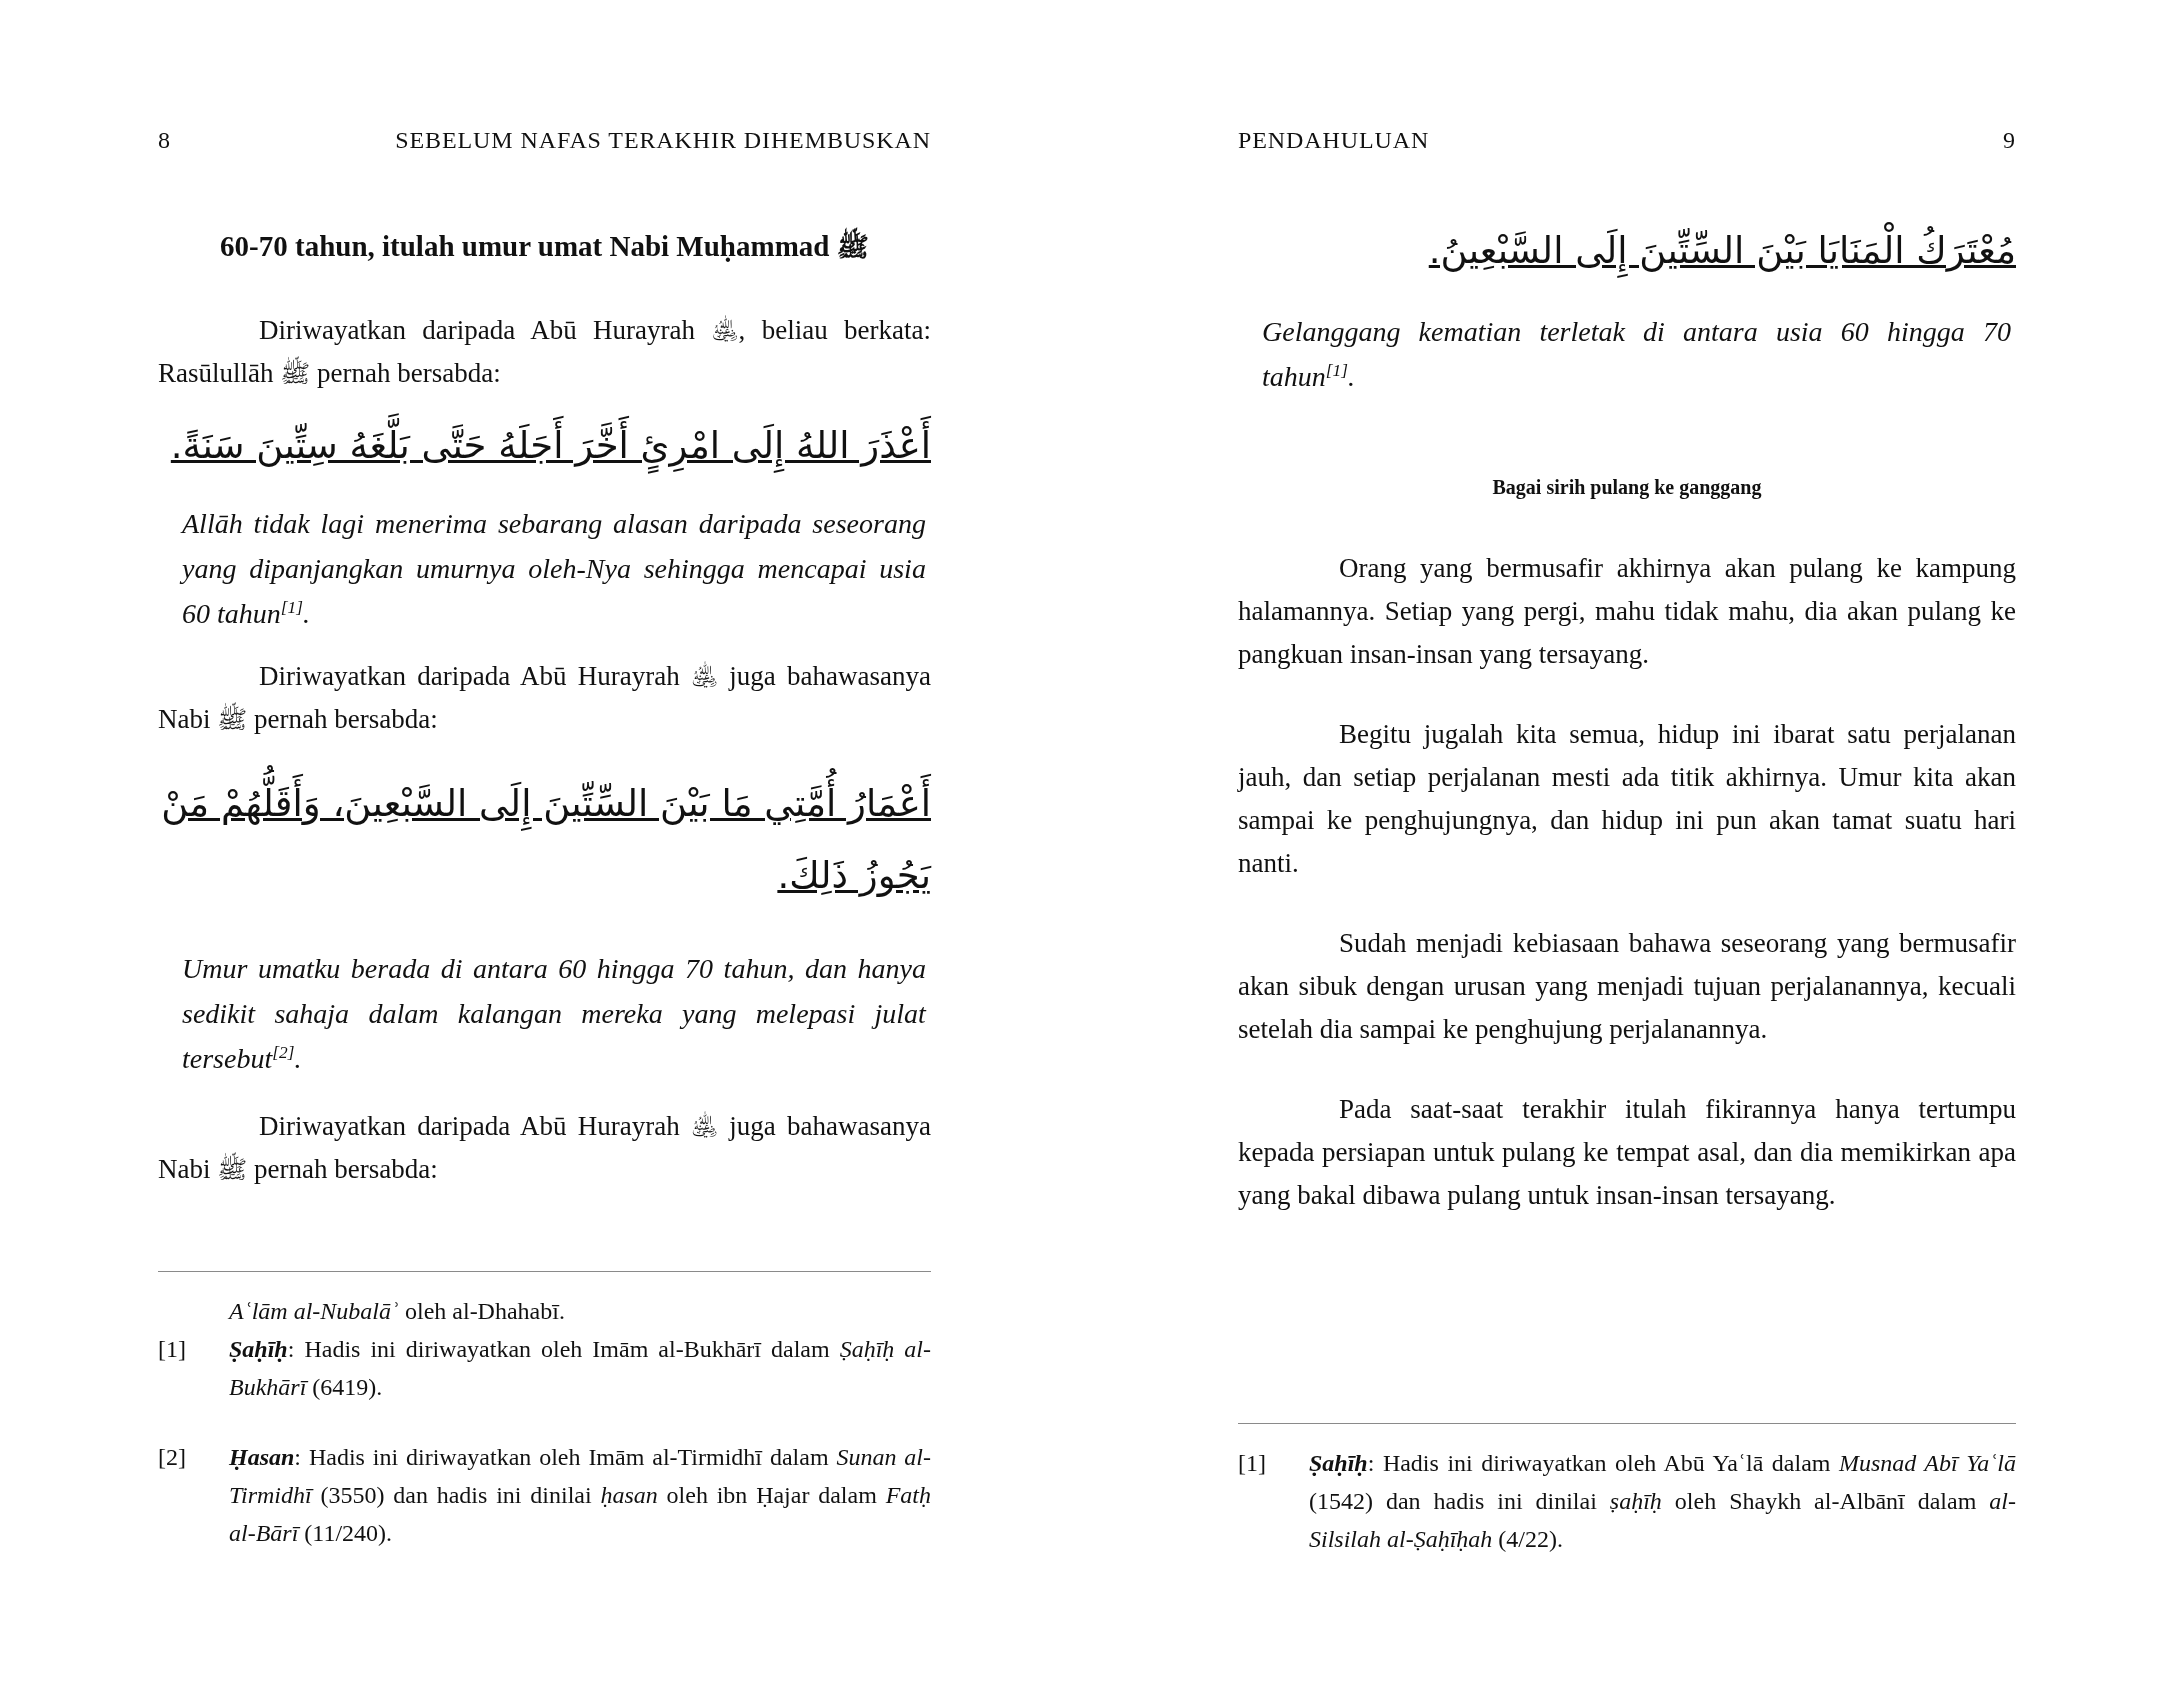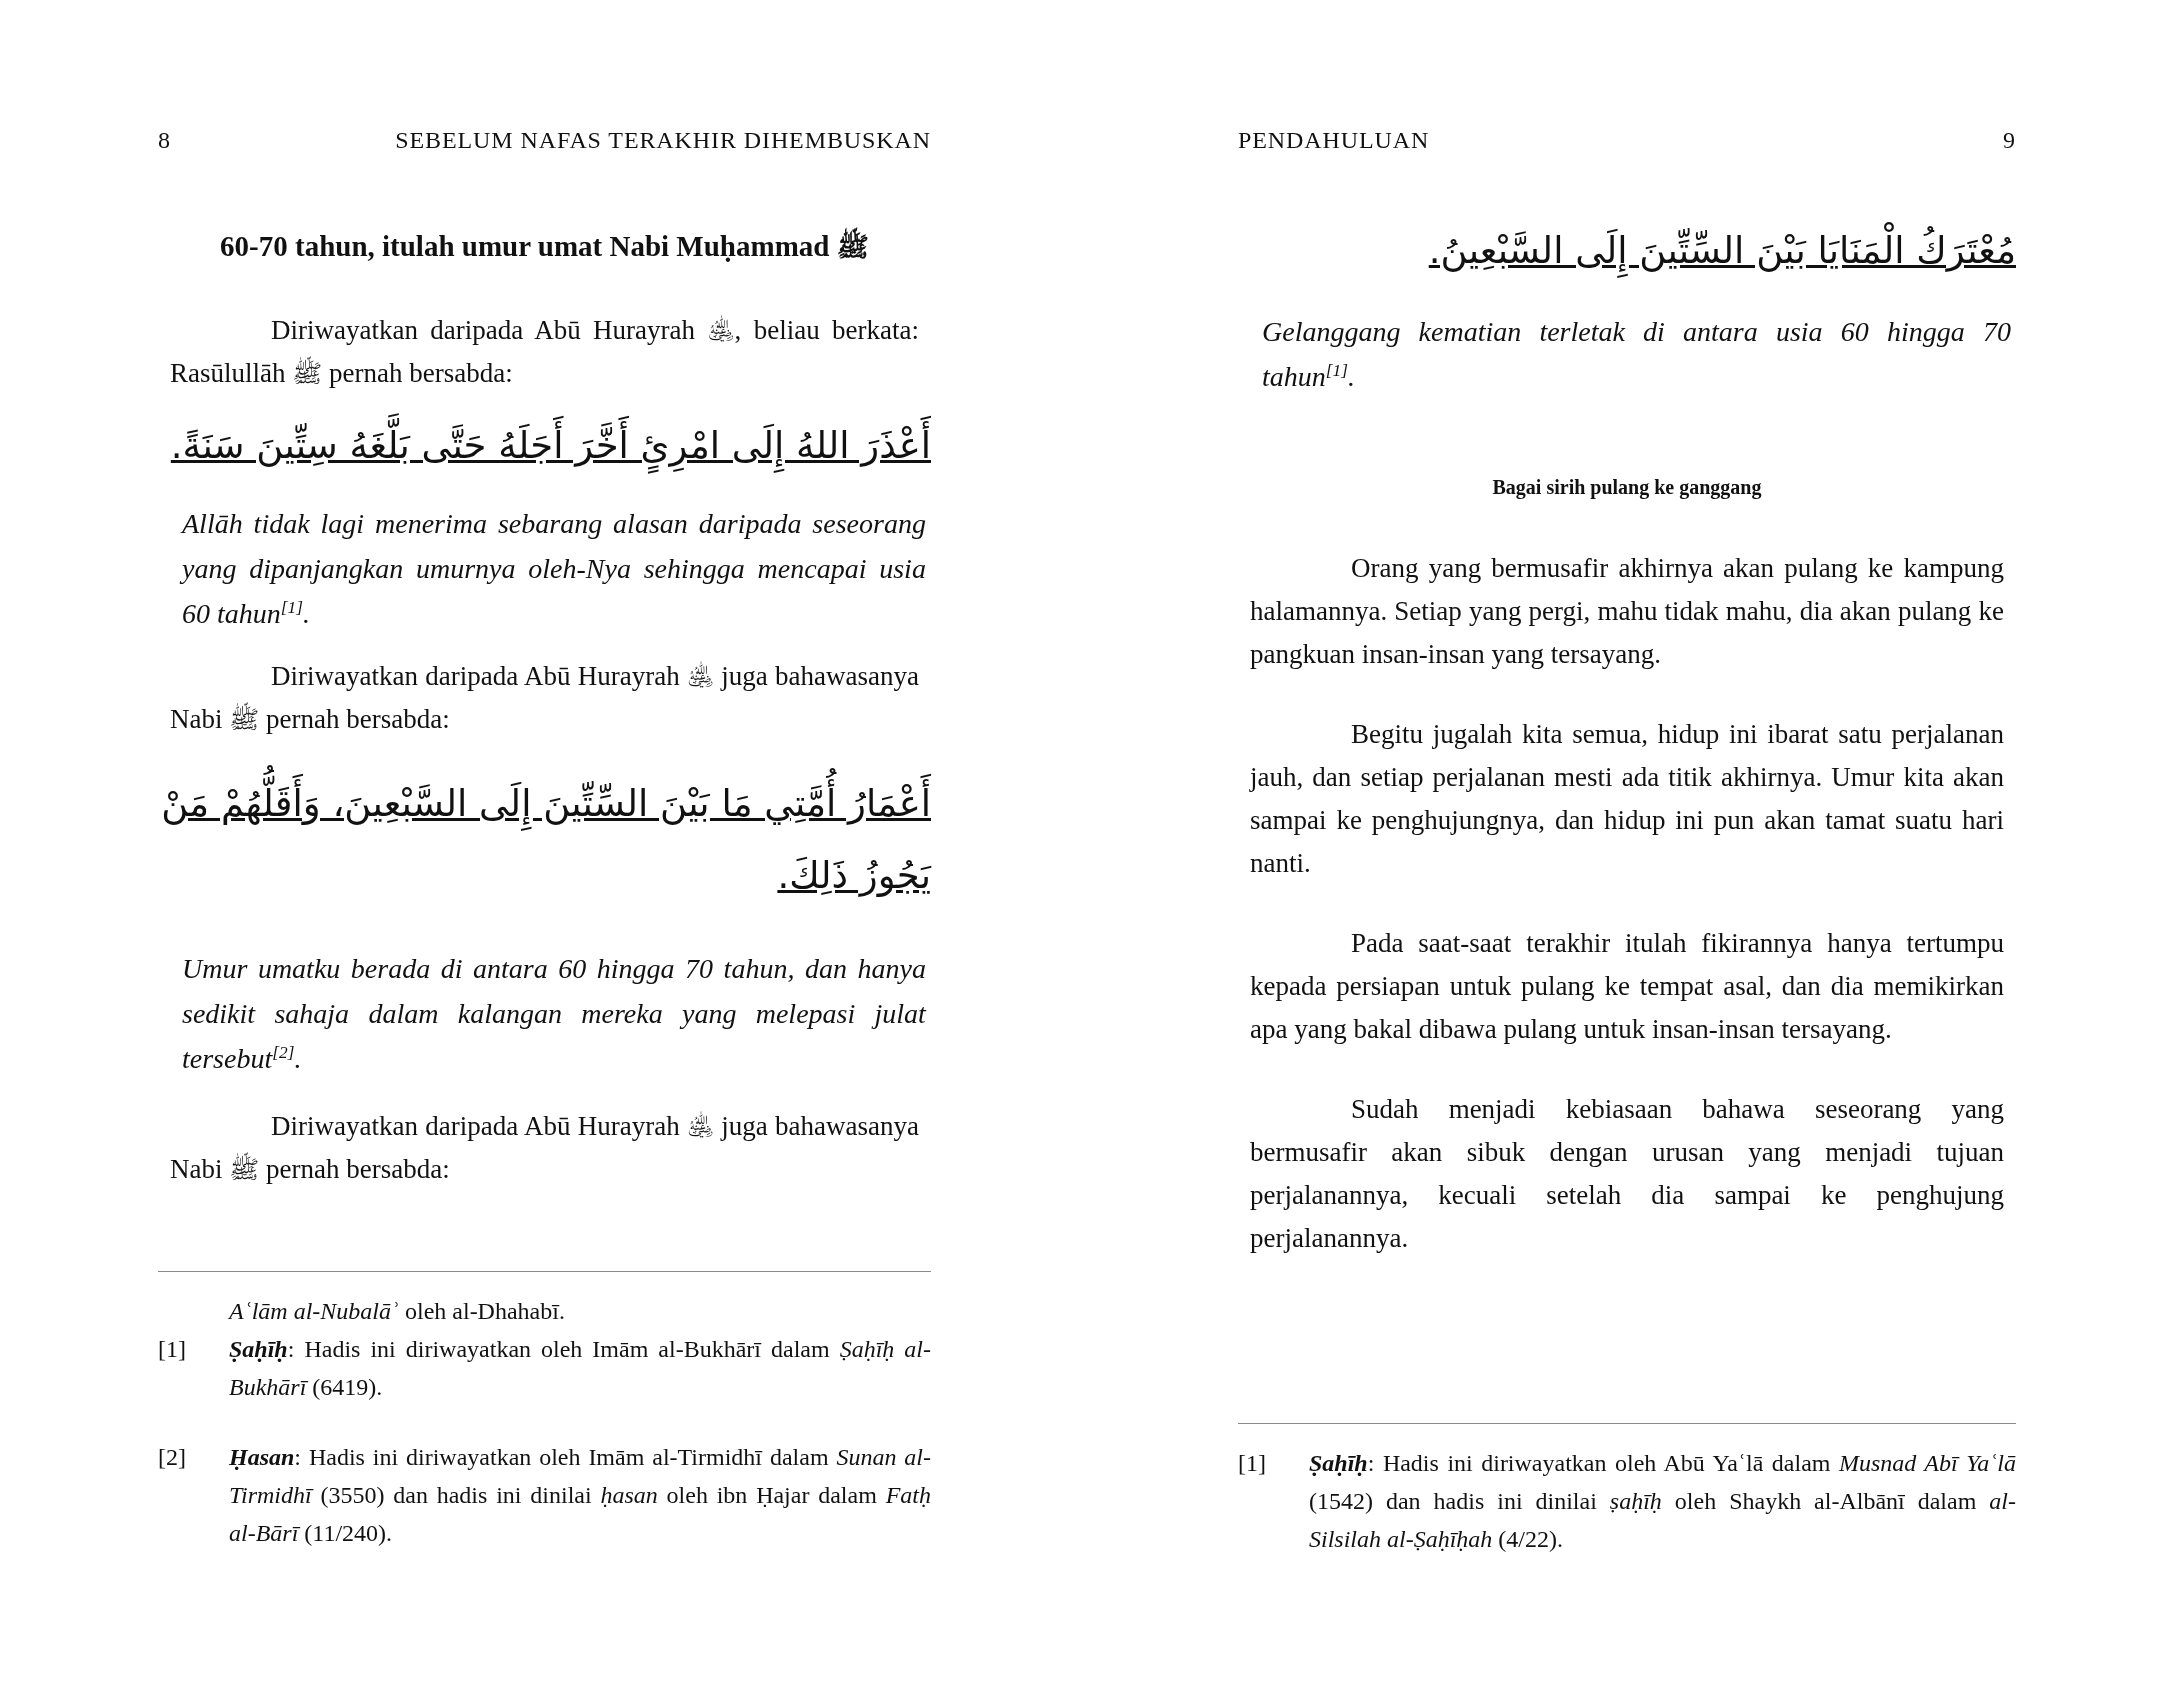--- a/index.html
+++ b/index.html
@@ -26,21 +26,21 @@
     font-size:29px;font-weight:700;text-align:center;
     line-height:36px;margin:228px 0 0 0;
   }
   .subheading{
     font-size:20px;font-weight:700;text-align:center;
     line-height:36px;margin:70px 0 0 0;
   }
   .para{
     font-size:27px;line-height:43px;
     text-align:justify;text-indent:101px;
-    margin:12px;
+    margin:0;
   }
   .arabic{
     direction:rtl;
     font-size:37px;line-height:72px;
     font-family:"DejaVu Sans","Liberation Serif",serif;
     margin:0;
     text-decoration:underline;
   }
   .trans{
     font-style:italic;
@@ -129,22 +129,22 @@
     </div>
 
     <p class="arabic arabic-1" dir="rtl">مُعْتَرَكُ الْمَنَايَا بَيْنَ السِّتِّينَ إِلَى السَّبْعِينُ.</p>
 
     <p class="trans trans-1"><span>Gelanggang kematian terletak di antara usia 60 hingga 70 tahun</span><span class="sup">[1]</span><span>.</span></p>
 
     <h2 class="subheading">Bagai sirih pulang ke ganggang</h2>
 
     <p class="para para-1">Orang yang bermusafir akhirnya akan pulang ke kampung halamannya. Setiap yang pergi, mahu tidak mahu, dia akan pulang ke pangkuan insan-insan yang tersayang.</p>
     <p class="para para-2">Begitu jugalah kita semua, hidup ini ibarat satu perjalanan jauh, dan setiap perjalanan mesti ada titik akhirnya. Umur kita akan sampai ke penghujungnya, dan hidup ini pun akan tamat suatu hari nanti.</p>
+    <p class="para para-3">Sudah menjadi kebiasaan bahawa seseorang yang bermusafir akan sibuk dengan urusan yang menjadi tujuan perjalanannya, kecuali setelah dia sampai ke penghujung perjalanannya.</p>
     <p class="para para-4">Pada saat-saat terakhir itulah fikirannya hanya tertumpu kepada persiapan untuk pulang ke tempat asal, dan dia memikirkan apa yang bakal dibawa pulang untuk insan-insan tersayang.</p>
-    <p class="para para-3">Sudah menjadi kebiasaan bahawa seseorang yang bermusafir akan sibuk dengan urusan yang menjadi tujuan perjalanannya, kecuali setelah dia sampai ke penghujung perjalanannya.</p>
 
     <div class="footnote-area">
       <hr class="fn-rule">
       <div class="fn">
         <span class="fn-marker">[1]</span>
         <p class="fn-text"><span class="it bd">Ṣaḥīḥ</span><span>: Hadis ini diriwayatkan oleh Abū Yaʿlā dalam </span><span class="it">Musnad Abī Yaʿlā</span><span> (1542) dan hadis ini dinilai </span><span class="it">ṣaḥīḥ</span><span> oleh Shaykh al-Albānī dalam </span><span class="it">al-Silsilah al-Ṣaḥīḥah</span><span> (4/22).</span></p>
       </div>
     </div>
   </section>
 

